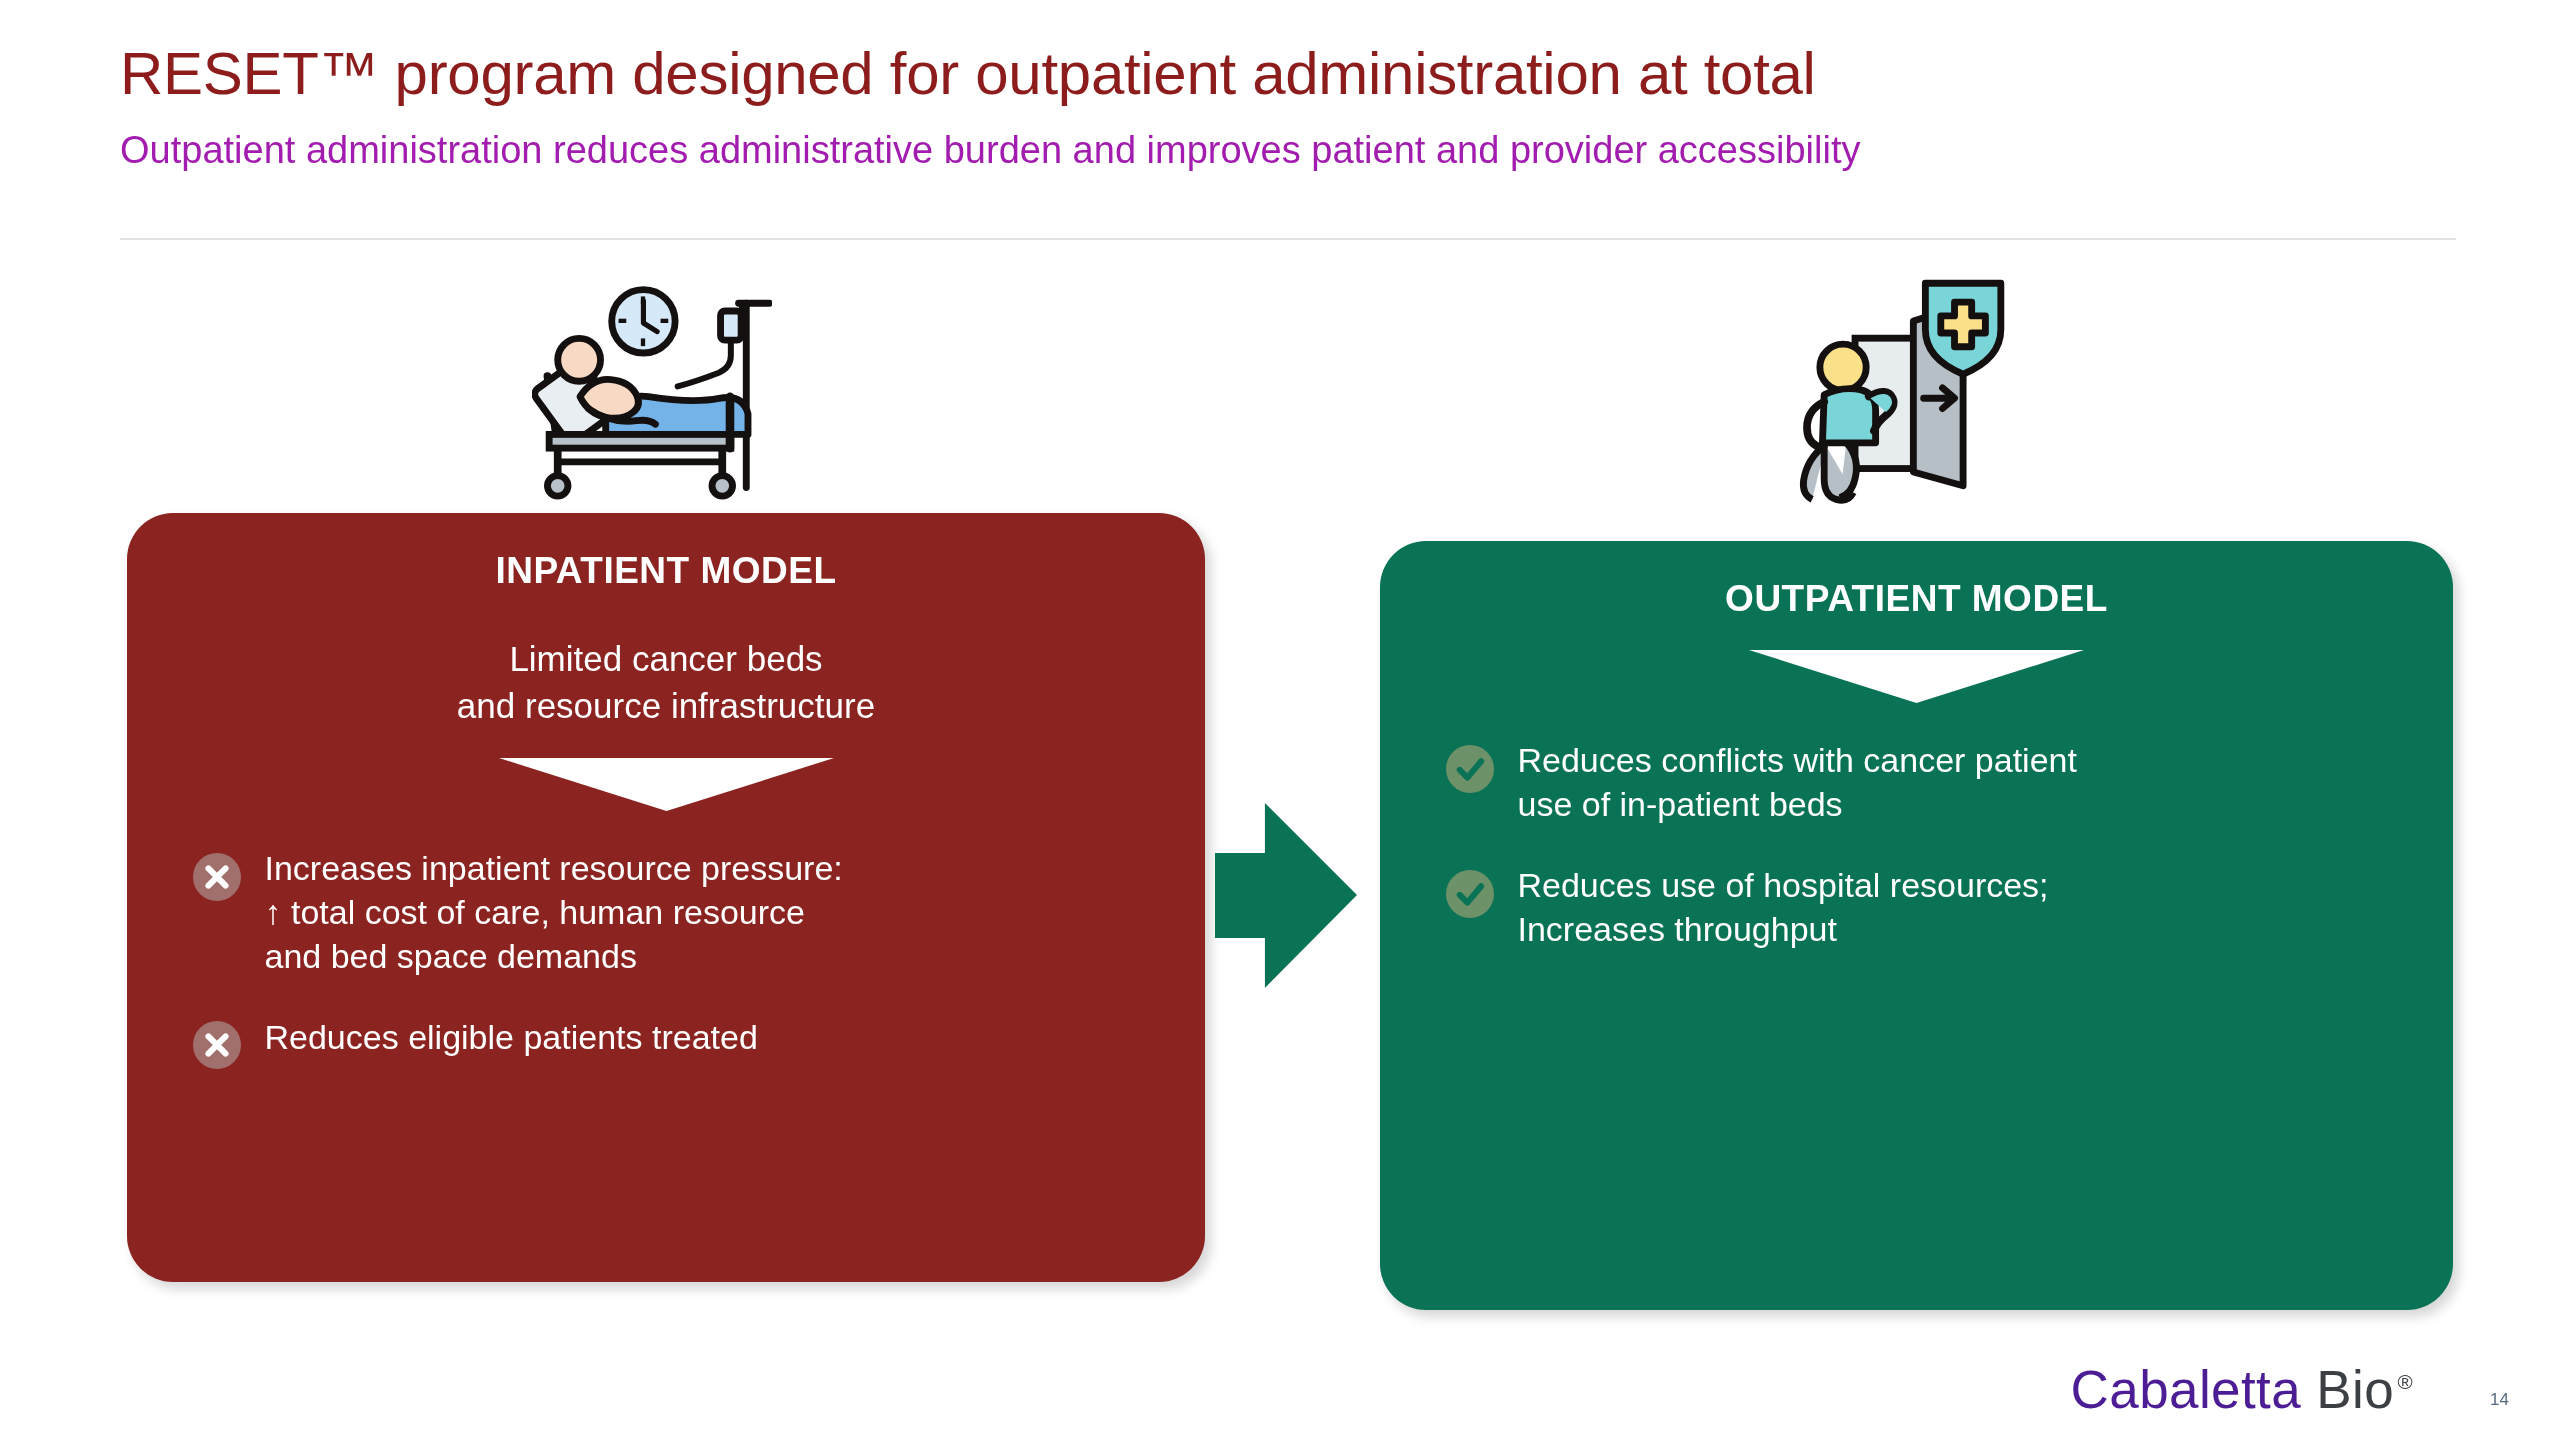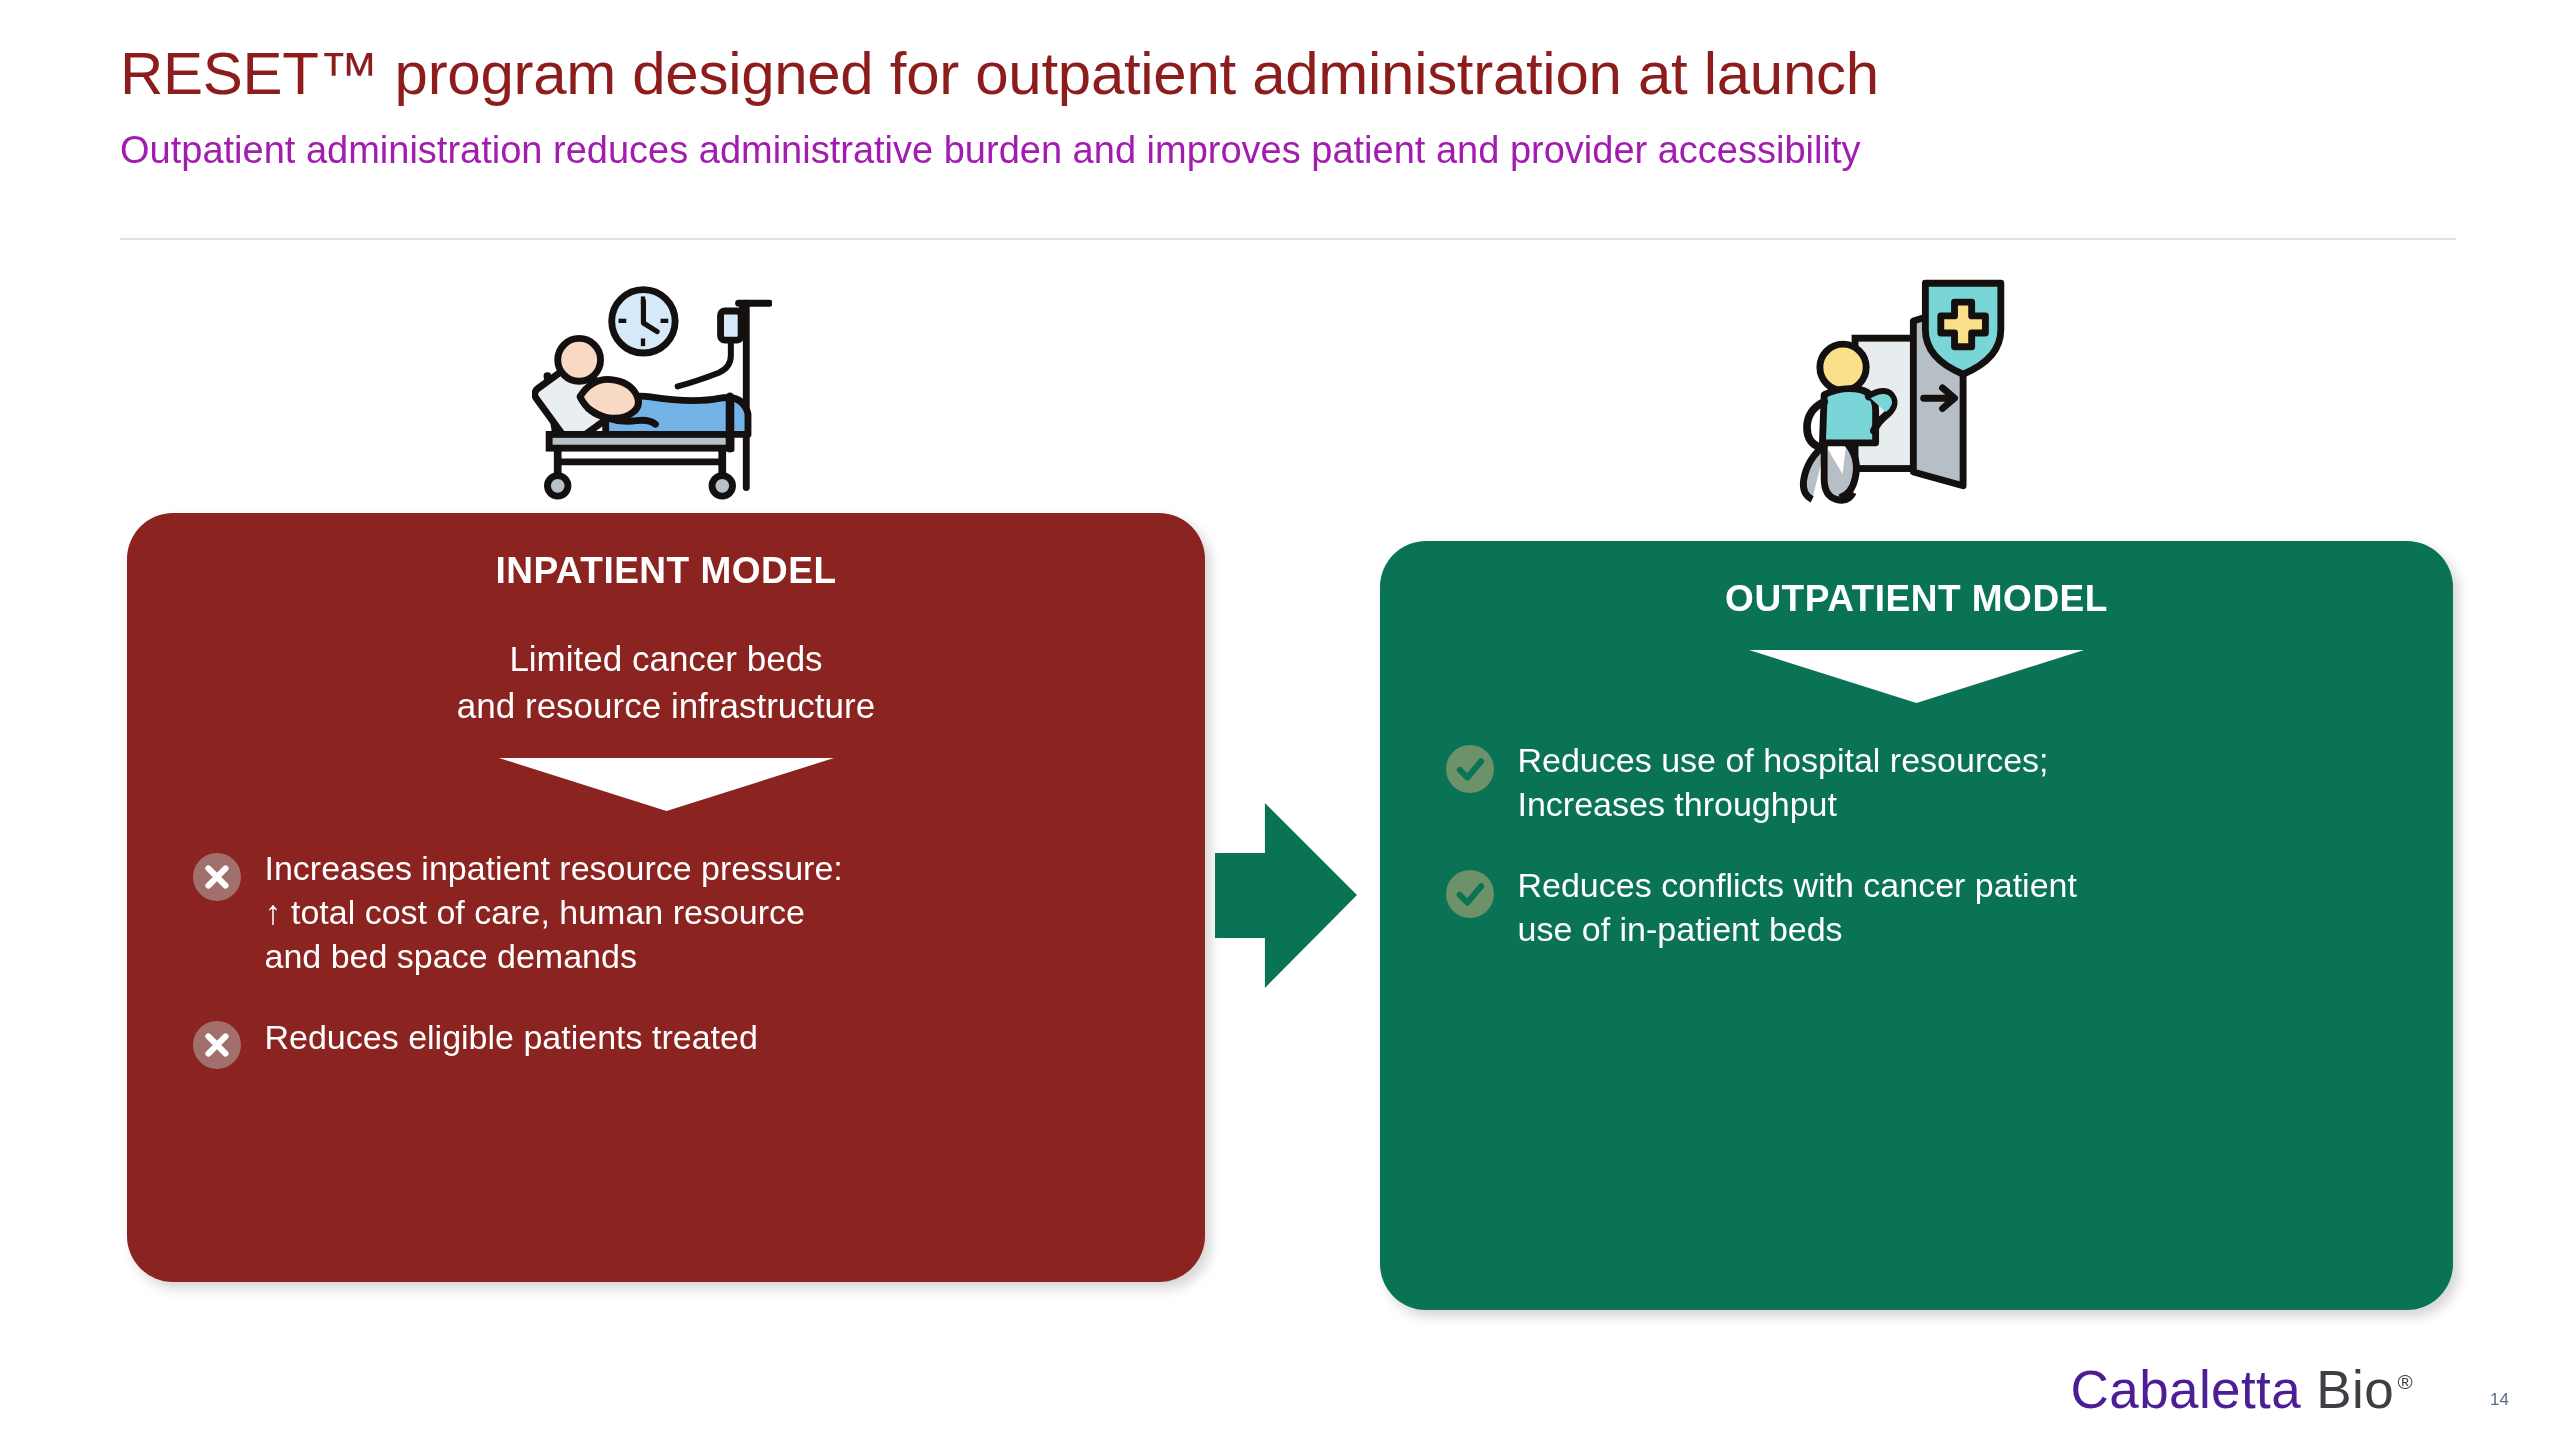--- a/index.html
+++ b/index.html
@@ -167,21 +167,21 @@
     right: 67px;
     bottom: 39px;
     font-size: 17px;
     color: #5a6b82;
   }
 </style>
 </head>
 <body>
 
 <div class="slide-header">
-  <div class="slide-title">RESET™ program designed for outpatient administration at launch</div>
+  <div class="slide-title">RESET™ program designed for outpatient administration at total</div>
   <div class="slide-subtitle">Outpatient administration reduces administrative burden and improves patient and provider accessibility</div>
 </div>
 <div class="header-rule"></div>
 
 <div class="icon-art inpatient">
   <svg viewBox="0 0 280 270" xmlns="http://www.w3.org/2000/svg">
 
     <circle cx="130" cy="54" r="37" fill="#d6e9f8" stroke="#14100f" stroke-width="8"></circle>
     <rect x="127" y="25" width="5" height="9" fill="#14100f"></rect>
     <rect x="127" y="74" width="5" height="9" fill="#14100f"></rect>
@@ -287,31 +287,31 @@
       <polygon points="0,0 390,0 195,62" fill="#ffffff"></polygon>
     </svg>
   </div>
   <div class="bullets">
     <div class="bullet">
       <span class="bullet-badge badge-check">
         <svg viewBox="0 0 56 56" xmlns="http://www.w3.org/2000/svg">
           <path d="M16 29 L25 38 L41 19" fill="none" stroke="#0a7355" stroke-width="7" stroke-linecap="round" stroke-linejoin="round"></path>
         </svg>
       </span>
-      <span class="bullet-text">Reduces use of hospital resources;
-Increases throughput</span>
+      <span class="bullet-text">Reduces conflicts with cancer patient
+use of in-patient beds</span>
     </div>
     <div class="bullet">
       <span class="bullet-badge badge-check">
         <svg viewBox="0 0 56 56" xmlns="http://www.w3.org/2000/svg">
           <path d="M16 29 L25 38 L41 19" fill="none" stroke="#0a7355" stroke-width="7" stroke-linecap="round" stroke-linejoin="round"></path>
         </svg>
       </span>
-      <span class="bullet-text">Reduces conflicts with cancer patient
-use of in-patient beds</span>
+      <span class="bullet-text">Reduces use of hospital resources;
+Increases throughput</span>
     </div>
   </div>
 </div>
 
 <div class="brand-logo">
   <span class="brand-cabaletta">Cabaletta</span><span>&nbsp;</span><span class="brand-bio">Bio</span><span class="brand-reg">®</span>
 </div>
 <div class="page-number">14</div>
 
 

